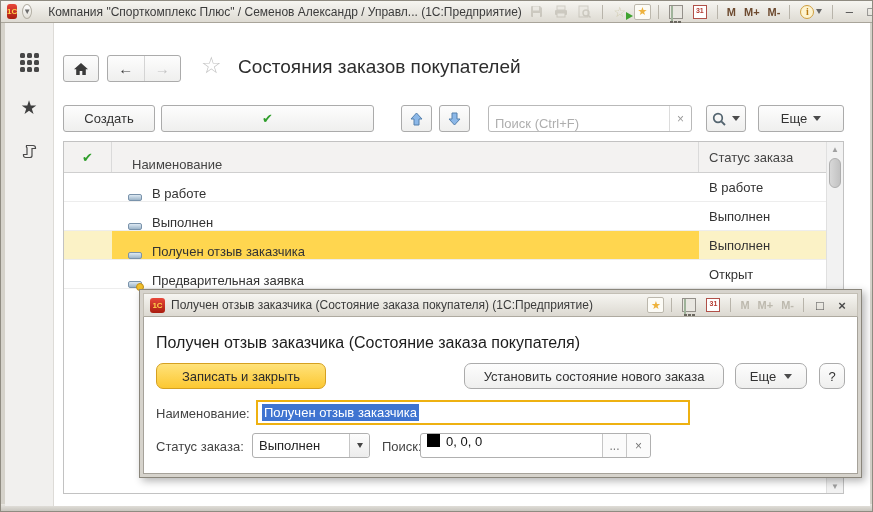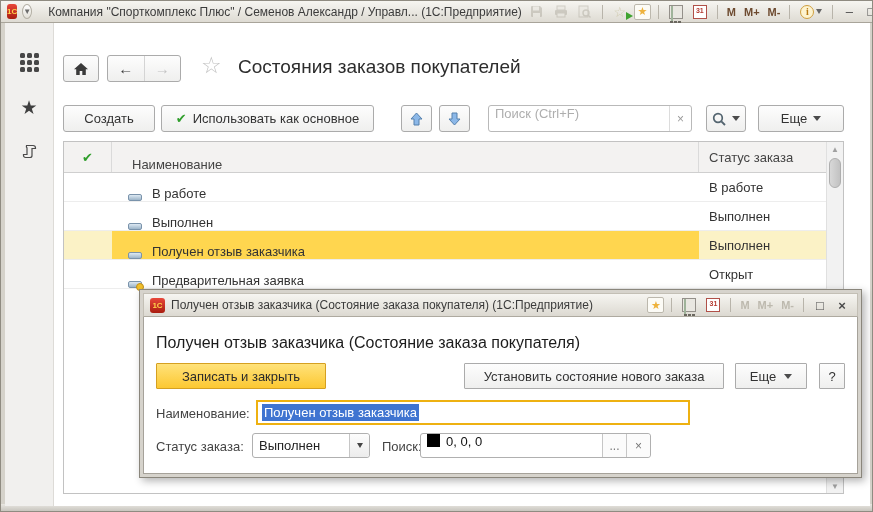--- a/index.html
+++ b/index.html
@@ -52,21 +52,21 @@
   #nav-group .half:last-child { color:#c3c3c3; font-weight:bold; }
   #fav-star { position:absolute; left:147px; top:31px; font-size:23px; color:#c3c3c3; line-height:1; }
   #page-title { position:absolute; left:184px; top:33px; font-size:19px; color:#2d2d2d; }
   
   #btn-create { left:9px; top:82px; width:92px; }
   #btn-usemain { left:107px; top:82px; width:213px; }
   .greencheck { color:#2f9e2b; font-size:13px; font-weight:bold; }
   #btn-up { left:347px; top:82px; width:31px; }
   #btn-down { left:385px; top:82px; width:31px; }
   #search-wrap { position:absolute; left:434px; top:82px; width:204px; height:27px;
-      border:1px solid #b9b9b9; border-radius:3px; background:#fff; display:flex; align-items:flex-start; }
+      border:1px solid #b9b9b9; border-radius:3px; background:#fff; display:flex; align-items:flex-end; }
   #search-wrap input { flex:1; border:0; outline:none; font-size:13px; padding:0 6px;
       font-family:inherit; color:#333; background:transparent; min-width:0; }
   #search-wrap input::placeholder { color:#aeaeae; }
   #search-clear { width:22px; height:100%; border-left:1px solid #dcdcdc; display:flex;
       align-items:center; justify-content:center; color:#9a9a9a; font-size:12px; }
   #btn-find { left:652px; top:82px; width:40px; }
   #btn-more { left:704px; top:82px; width:86px; }
   
   #grid { position:absolute; left:9px; top:118px; width:781px; height:353px;
       border:1px solid #c2c2c2; background:#fff; }
@@ -97,21 +97,21 @@
   
   #dialog { position:absolute; left:138px; top:288px; width:723px; height:189px;
       border:1px solid #8a867c; background:#d6d3cc; padding:3px; z-index:10;
       box-shadow:3px 3px 8px rgba(0,0,0,.3); }
   #dlg-titlebar { height:24px; background:linear-gradient(#f6f5f1,#dcd9d1); border:1px solid #c3bfb5;
       border-bottom:1px solid #aeaaa0; display:flex; align-items:center; padding:0 6px; gap:6px; }
   #dlg-titlebar .tb-title { font-size:12px; color:#3b3b3b; }
   #dlg-body { position:relative; height:157px; background:#fff; border:1px solid #a6a29a;
       border-top:0; }
   #dlg-heading { position:absolute; left:12px; top:17px; font-size:16px; color:#1c1c1c; }
-  .dbtn { position:absolute; top:46px; height:26px; border:1px solid #ababab; border-radius:1px;
+  .dbtn { position:absolute; top:46px; height:26px; border:1px solid #ababab; border-radius:7px;
       background:linear-gradient(#fdfdfd,#efefee); font-size:13px; color:#333;
       display:flex; align-items:center; justify-content:center; gap:8px; }
   #dbtn-saveclose { left:12px; width:170px; background:linear-gradient(#ffe27a,#fcc832);
       border-color:#d5a021; color:#2b2b2b; }
   #dbtn-save { left:212px; width:78px; }
   #dbtn-setstate { left:320px; width:260px; }
   #dbtn-more { left:591px; width:72px; }
   #dbtn-help { left:675px; width:26px; }
   .dlg-label { position:absolute; font-size:13px; color:#444; }
   #name-input { position:absolute; left:112px; top:83px; width:434px; height:25px;
@@ -256,21 +256,20 @@
       <span class="half">→</span>
     </div>
     <span id="fav-star">☆</span>
     <div id="page-title">Состояния заказов покупателей</div>
 
     <div class="btn" id="btn-create">
       <span>Создать</span>
     </div>
     <div class="btn" id="btn-usemain">
       <span class="greencheck">✔</span>
-      <span>Использовать как основное</span>
     </div>
     <div class="btn" id="btn-up">
       <span class="svgicon">
         <svg width="13" height="14">
             <path d="M6.5 1 L12 7 H9 V13 H4 V7 H1 Z" fill="#8cb8e8" stroke="#5580ad"></path>
           </svg>
       </span>
     </div>
     <div class="btn" id="btn-down">
       <span class="svgicon">

